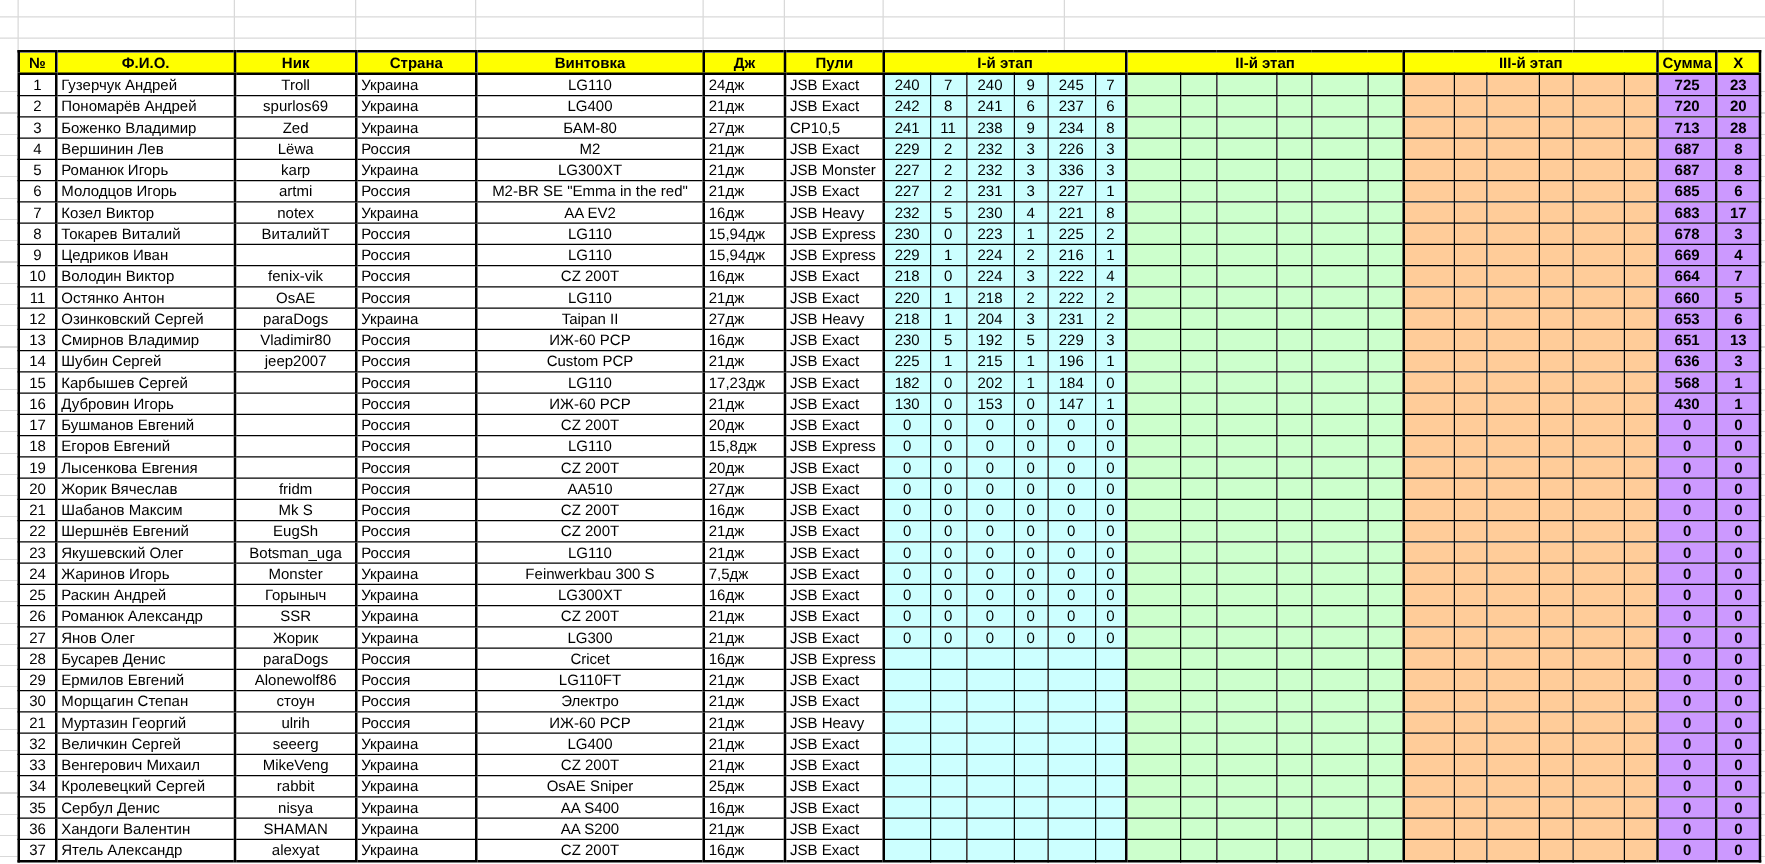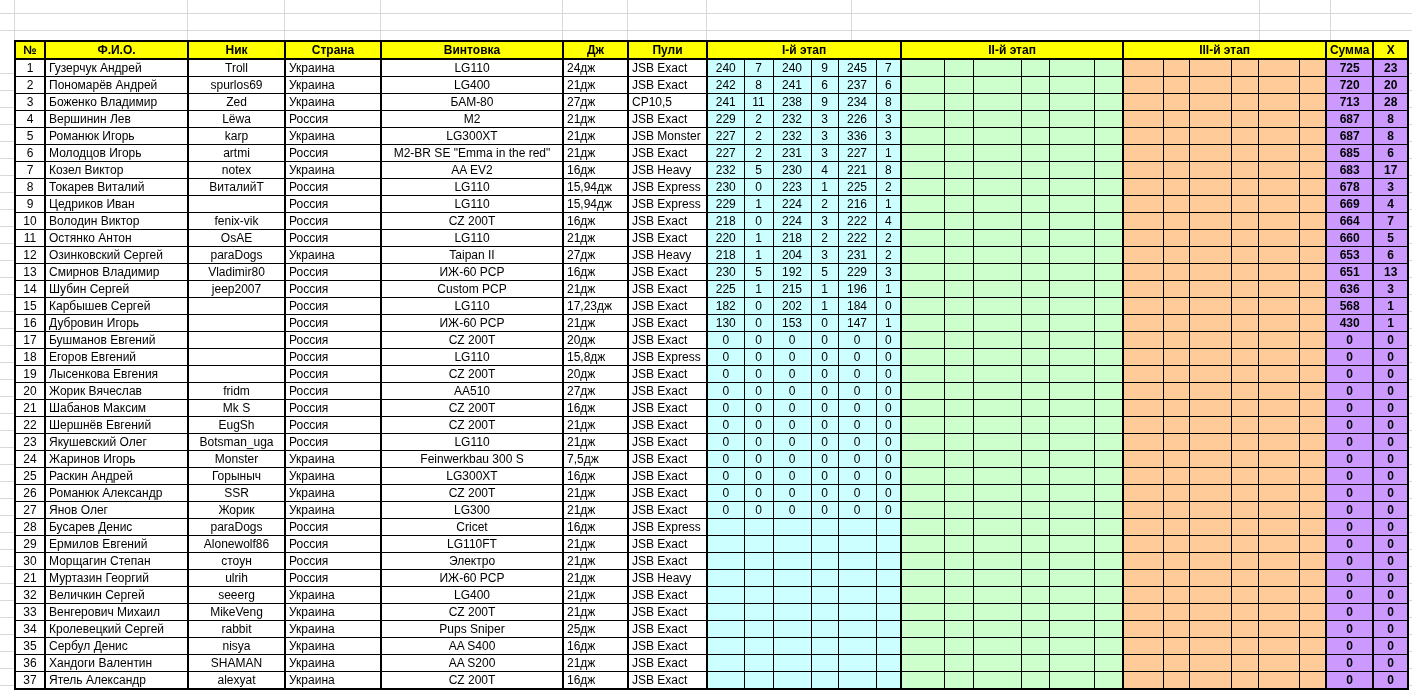--- a/index.html
+++ b/index.html
@@ -1061,21 +1061,21 @@
       <td class="s3"></td>
       <td class="s3"></td>
       <td class="c-sum bL">0</td>
       <td class="c-x bL">0</td>
     </tr>
         <tr>
       <td>34</td>
       <td class="aL bL">Кролевецкий Сергей</td>
       <td class="bL">rabbit</td>
       <td class="aL bL">Украина</td>
-      <td class="bL">Pups Sniper</td>
+      <td class="bL">OsAE Sniper</td>
       <td class="aL bL">25дж</td>
       <td class="aL bL">JSB Exact</td>
       <td class="s1 bL"></td>
       <td class="s1"></td>
       <td class="s1"></td>
       <td class="s1"></td>
       <td class="s1"></td>
       <td class="s1"></td>
       <td class="s2 bL"></td>
       <td class="s2"></td>

